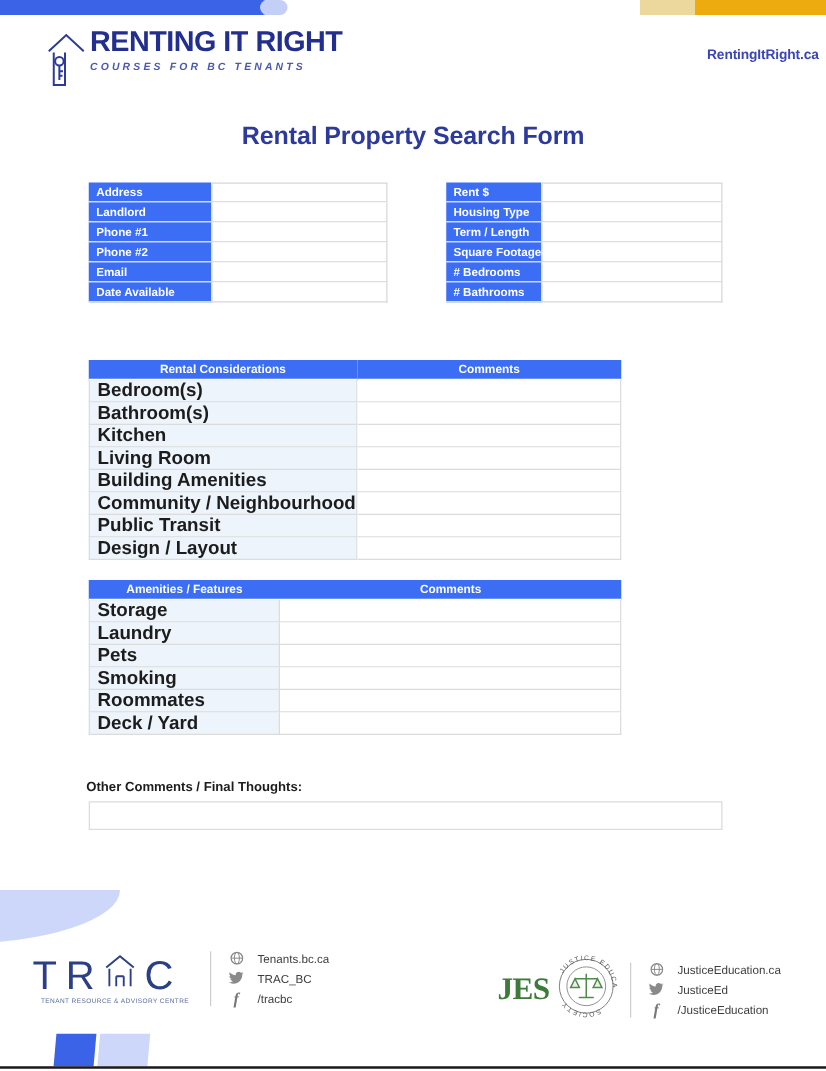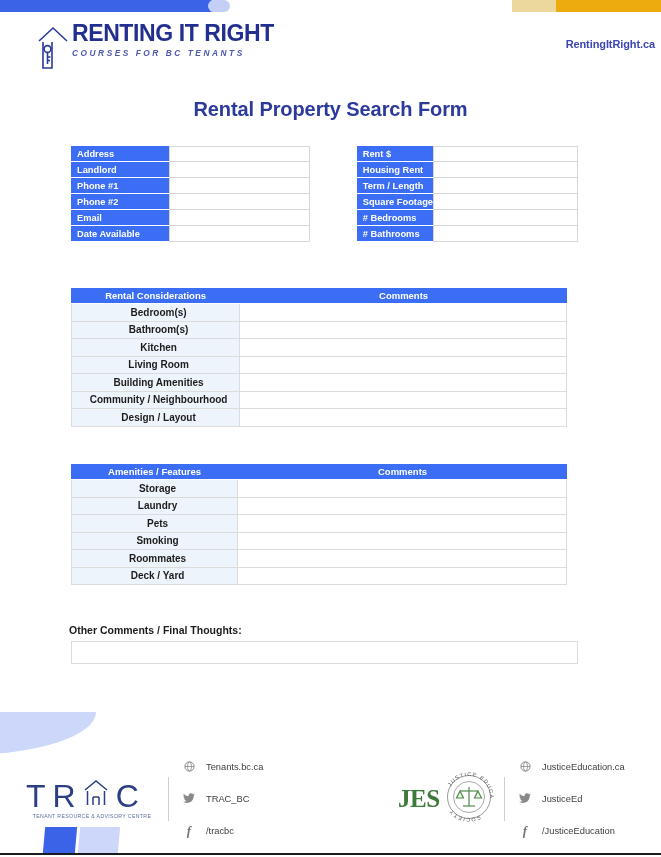--- a/index.html
+++ b/index.html
@@ -81,42 +81,41 @@
   }
   .info-table tr:first-child .info-input { border-top: 1px solid #d7d7d7; }
   #info-left  .info-label { width: 98px; }
   #info-left  .info-input { width: 141px; }
   #info-right .info-label { width: 69px; }
   #info-right .info-input { width: 145px; }
 
   
   .block-table {
     position: absolute; left: 71px;
-    width: 496px;
+    width: 426px;
     border-collapse: separate; border-spacing: 0;
   }
   #considerations-table { top: 288px; }
   #amenities-table      { top: 464px; }
   .block-table th {
     background: #3b6ef5; color: #ffffff;
     font-size: 9.5px; font-weight: bold;
     height: 16px; padding: 0;
     border-bottom: 1px solid #ffffff;
     text-align: center;
   }
   .block-table th.th-label    { width: 170px; }
   .block-table th.th-comments { width: 337px; }
   .block-table td { height: 17.5px; padding: 0; vertical-align: middle; }
   .row-label {
     background: #eef4fb; color: #1c1c1c;
-    font-size: 10px; font-weight: bold;
+    font-size: 15px; font-weight: bold;
     padding-left: 6px !important;
     border: 1px solid #dcdcdc; border-top: none;
     white-space: nowrap;
-    text-align: center;
   }
   .row-comment {
     background: #ffffff;
     border: 1px solid #dcdcdc;
     border-top: none; border-left: none;
   }
 
   
   #other-comments-label {
     position: absolute; top: 624px; left: 69px;
@@ -177,21 +176,21 @@
   #jes-text {
     font-family: "Liberation Serif", serif;
     font-size: 25px; font-weight: bold; color: #3e7a3a;
     line-height: 1; letter-spacing: -0.5px;
   }
 
   .links-divider {
     width: 1px; height: 44px; background: #cfcfcf;
     margin: 0 12px 0 10px;
   }
-  .links-list { display: flex; flex-direction: column; gap: 19px; }
+  .links-list { display: flex; flex-direction: column; gap: 3px; }
   .link-row { display: flex; align-items: center; height: 13px; }
   .link-icon {
     width: 16px; display: flex; align-items: center; justify-content: center;
     color: #8a8a8a;
   }
   .link-text {
     font-size: 9.3px; color: #3d3d3d; margin-left: 9px;
     font-weight: normal; white-space: nowrap;
   }
   .fb-glyph {
@@ -260,21 +259,21 @@
         </tr>
       </tbody>
   </table>
   <table class="info-table" id="info-right">
     <tbody id="info-right-body">
         <tr>
           <td class="info-label">Rent $</td>
           <td class="info-input"></td>
         </tr>
         <tr>
-          <td class="info-label">Housing Rent</td>
+          <td class="info-label">Housing Type</td>
           <td class="info-input"></td>
         </tr>
         <tr>
           <td class="info-label">Term / Length</td>
           <td class="info-input"></td>
         </tr>
         <tr>
           <td class="info-label">Square Footage</td>
           <td class="info-input"></td>
         </tr>
@@ -313,20 +312,24 @@
       <tr>
         <td class="row-label">Living Room</td>
         <td class="row-comment"></td>
       </tr>
       <tr>
         <td class="row-label">Building Amenities</td>
         <td class="row-comment"></td>
       </tr>
       <tr>
         <td class="row-label">Community / Neighbourhood</td>
+        <td class="row-comment"></td>
+      </tr>
+      <tr>
+        <td class="row-label">Public Transit</td>
         <td class="row-comment"></td>
       </tr>
       <tr>
         <td class="row-label">Design / Layout</td>
         <td class="row-comment"></td>
       </tr>
     </tbody>
 </table>
 
 <table class="block-table" id="amenities-table">

